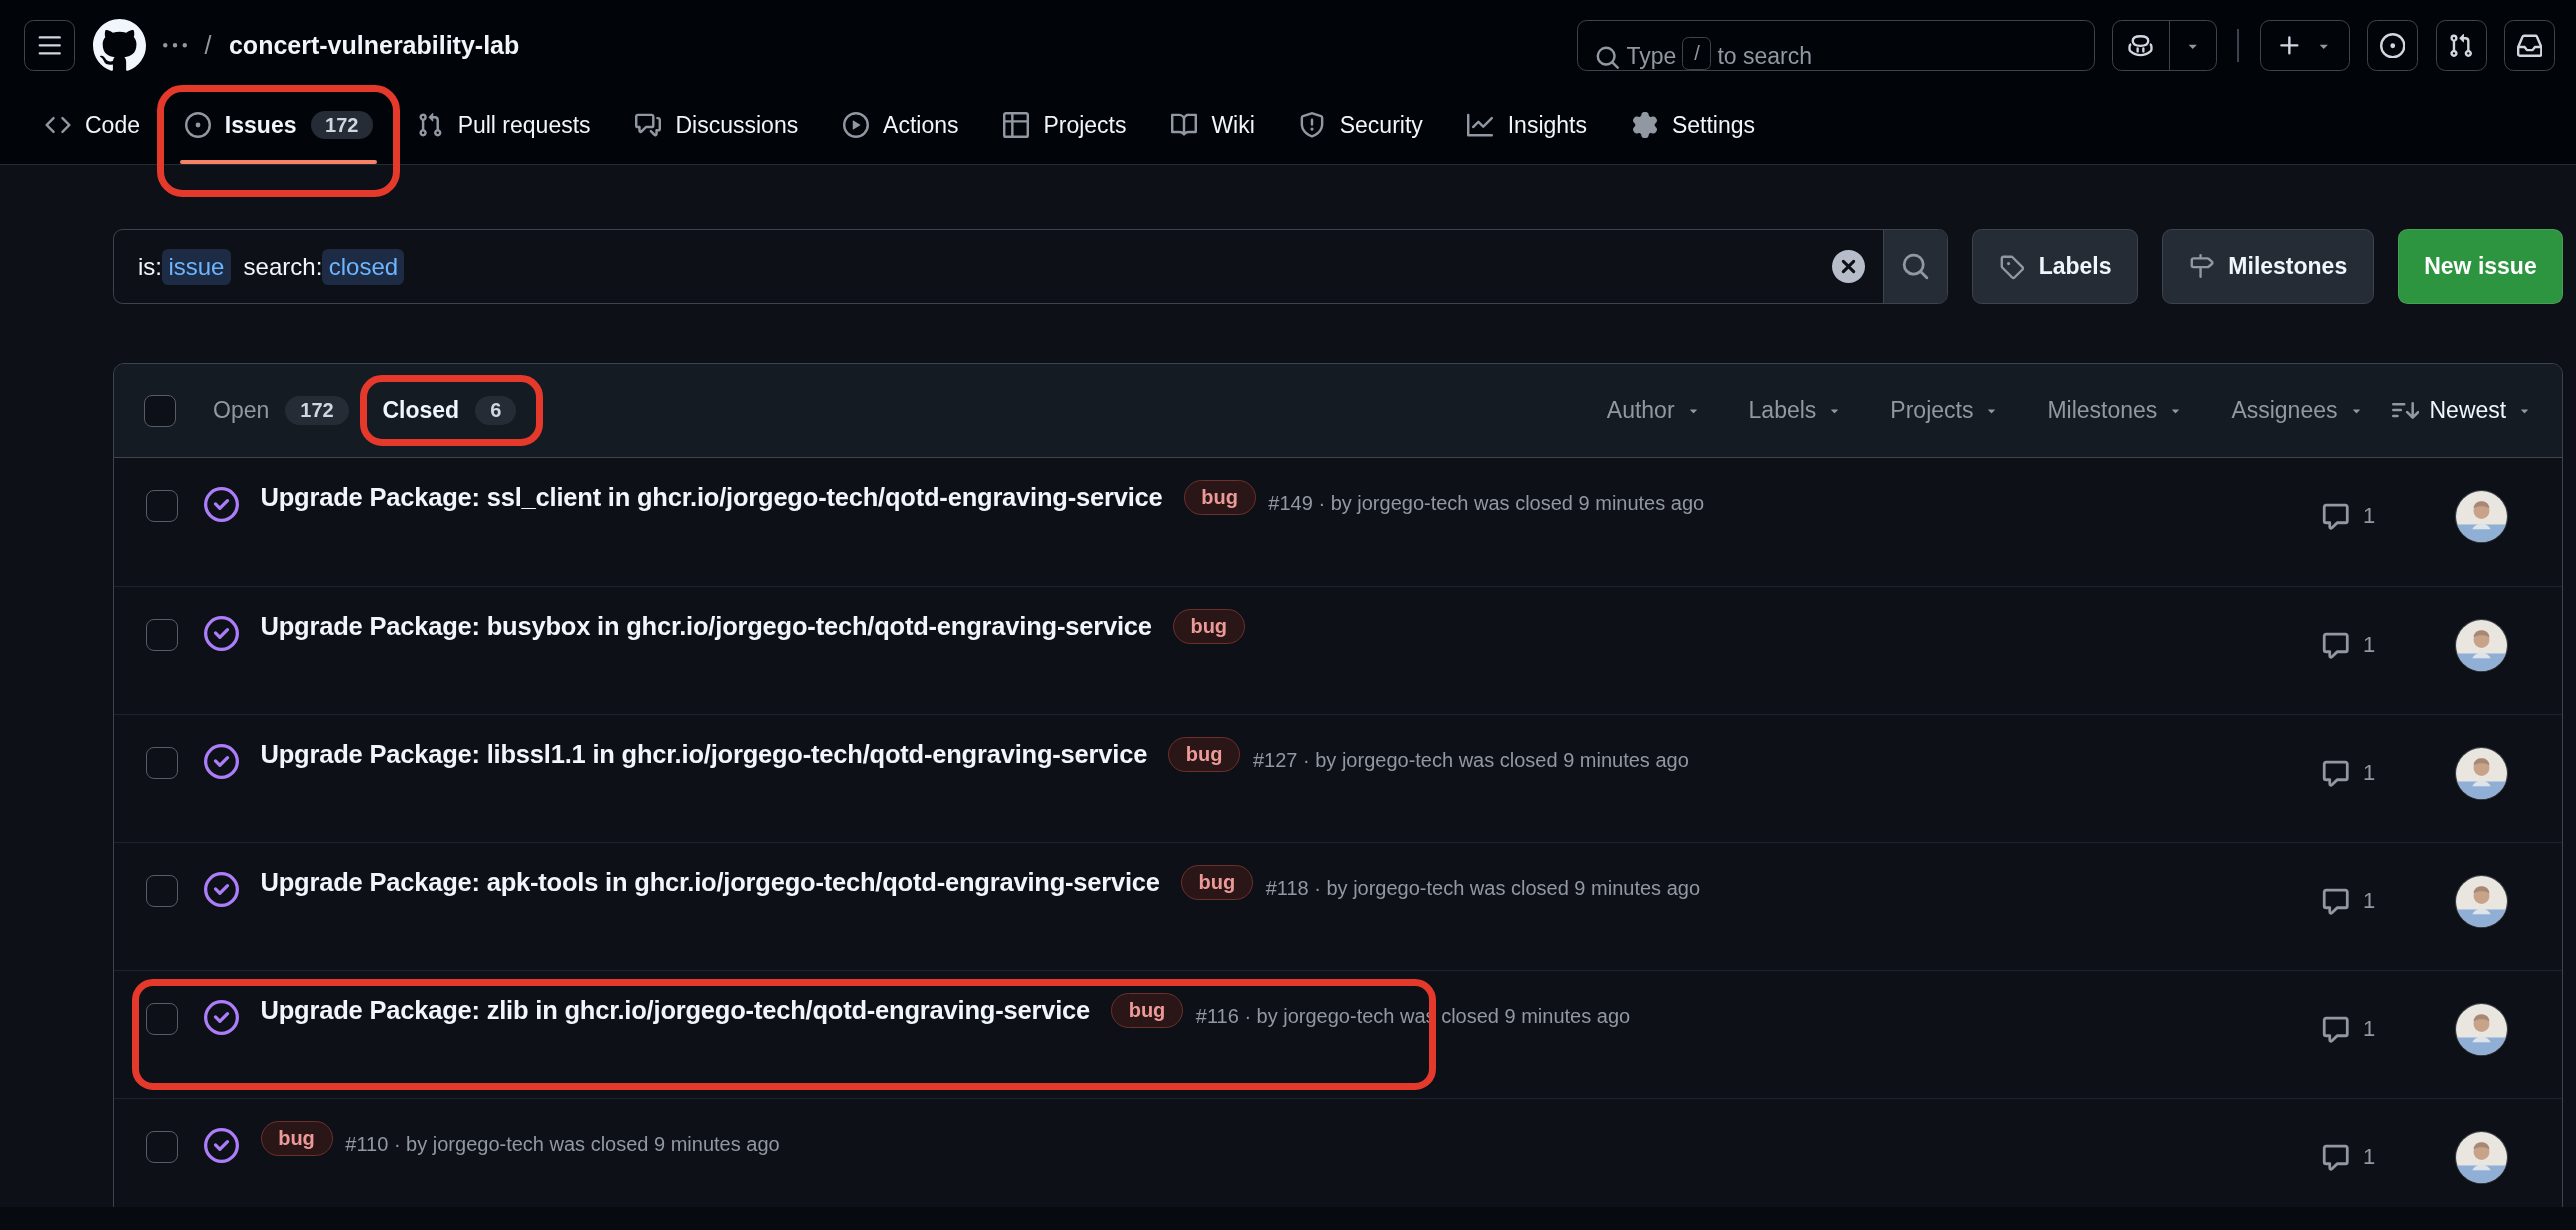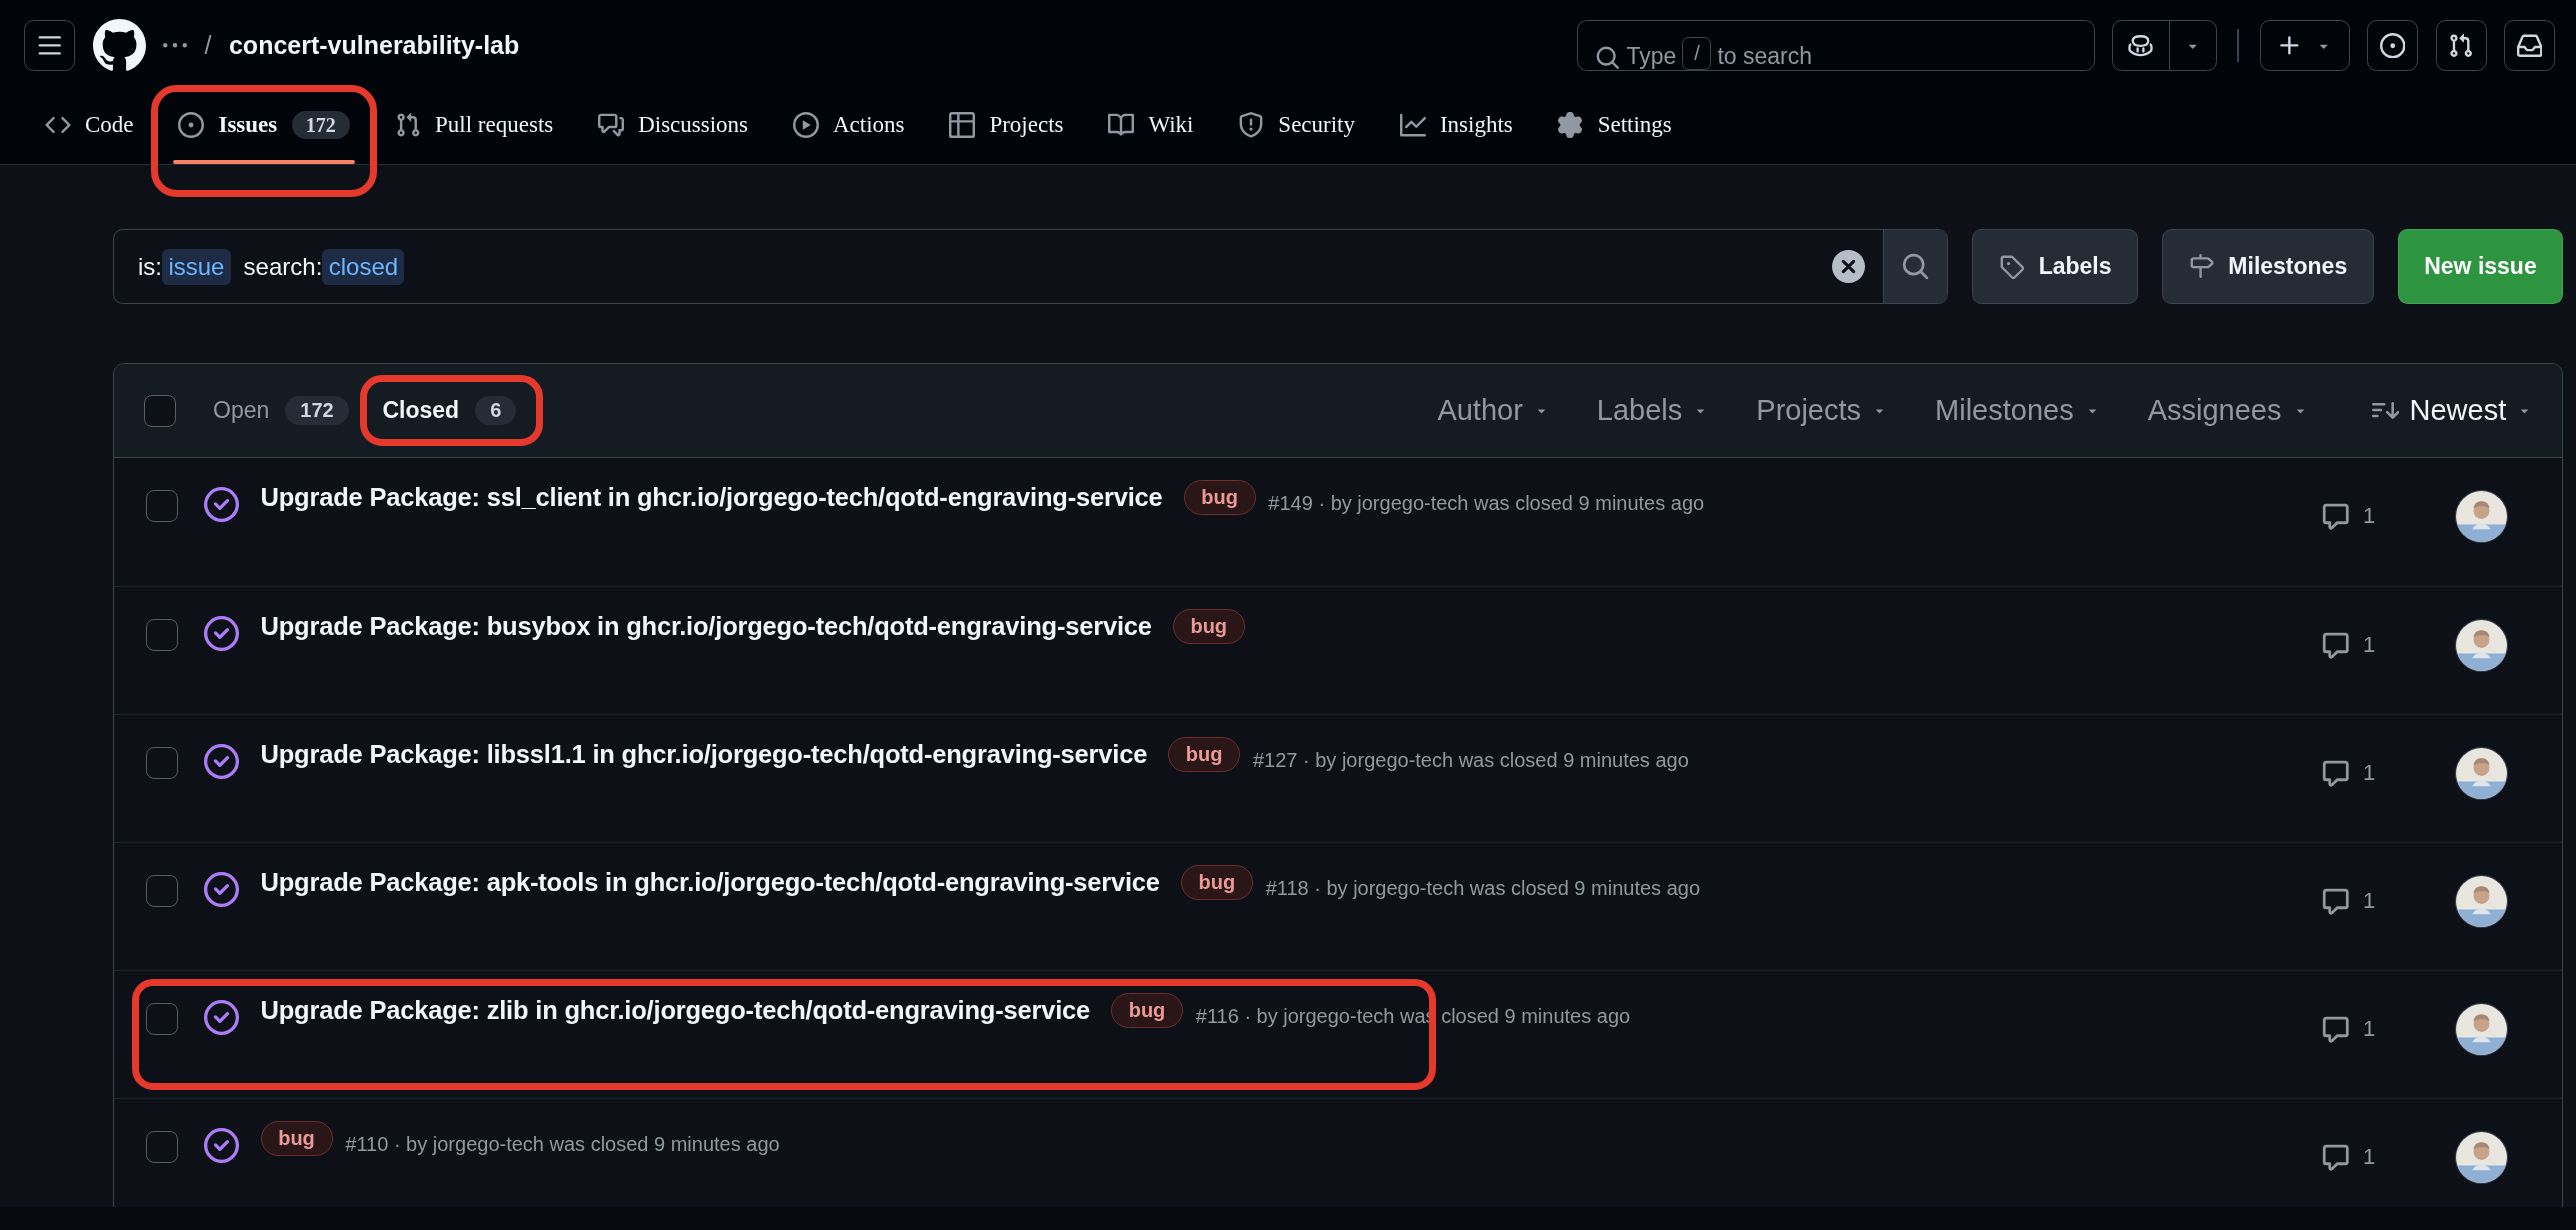--- a/index.html
+++ b/index.html
@@ -47,21 +47,21 @@
   .split{display:flex;align-items:stretch;height:51px;border:1.2px solid var(--border);border-radius:9.6px;overflow:hidden;}
   .split .seg{display:flex;align-items:center;justify-content:center;padding:0 14.3px;color:#d1d7e0;}
   .split .seg svg{width:27px;height:27px;}
   .split .seg.caret svg{width:17.5px;height:17.5px;color:var(--muted);}
   .split .seg + .seg{border-left:1.2px solid var(--border);}
   .vdiv{width:1.6px;height:33px;background:var(--border);margin:0 3.2px;flex:none;}
   .plus-btn{display:flex;gap:12.8px;padding:0 16px;}
   .plus-btn .caret svg{width:17.5px;height:17.5px;color:var(--muted);}
 
   
-  .tabs{display:flex;gap:9.6px;margin-top:12.8px;height:78px;align-items:stretch;padding-left:3.2px;font-family:Liberation Serif, serif;}
+  .tabs{display:flex;gap:9.6px;margin-top:12.8px;height:78px;align-items:stretch;padding-left:3.2px;}
   .tab{position:relative;display:flex;align-items:center;gap:14.3px;padding:0 17.5px;font-size:23px;color:var(--fg);}
   .tab-icon{color:var(--muted);display:flex;}
   .tab-icon svg{width:26px;height:26px;}
   .tab-badge{background:#262c36;border-radius:796px;padding:2.4px 14.3px;font-size:20px;font-weight:600;color:#d1d7e0;}
   .tab.active .tab-label{font-weight:700;}
   .tab .underline{display:none;}
   .tab.active .underline{display:block;position:absolute;bottom:0;left:12.8px;right:12.8px;height:4px;
     background:var(--active-tab-underline);border-radius:2.4px;}
 
   
@@ -91,21 +91,21 @@
 
   
   .list{margin-top:59px;border:1.2px solid var(--border);border-radius:11px;background:#0d1117;overflow:hidden;}
   .list-header{background:#151b23;border-bottom:1.2px solid var(--border);display:flex;align-items:center;
     padding:0 30px;height:94px;gap:37px;}
   .checkbox{width:32px;height:32px;border:1.6px solid #555d67;border-radius:8px;background:#0d1117;flex:none;}
   .state-group{display:flex;align-items:center;gap:16px;font-size:23px;position:relative;}
   .state-group .count-badge{background:#262c36;color:#d1d7e0;border-radius:796px;padding:3.2px 15px;font-size:20px;font-weight:600;}
   .open-group{color:var(--muted);}
   .closed-group{color:var(--fg);font-weight:700;margin-left:-3.2px;}
-  .lh-right{margin-left:auto;display:flex;align-items:flex-start;gap:64px;color:var(--muted);font-size:29px;}
+  .lh-right{margin-left:auto;display:flex;align-items:flex-start;gap:28px;color:var(--muted);font-size:23px;}
   .dd{display:flex;gap:11px;align-items:center;color:inherit;}
   .dd svg{width:15px;height:15px;}
   .sort{color:var(--fg);font-weight:400;}
   .sort .sort-icon{color:var(--muted);display:flex;}
   .sort .sort-icon svg{width:27px;height:27px;}
   .sort .caret{color:var(--muted);display:flex;}
 
   .issue-row{position:relative;display:flex;align-items:flex-start;padding:22px 32px 21px 32px;border-top:1.2px solid #1d2330;min-height:128px;}
   #rows .issue-row:first-child{border-top:none;}
   .row-check{margin-top:9.6px;}

